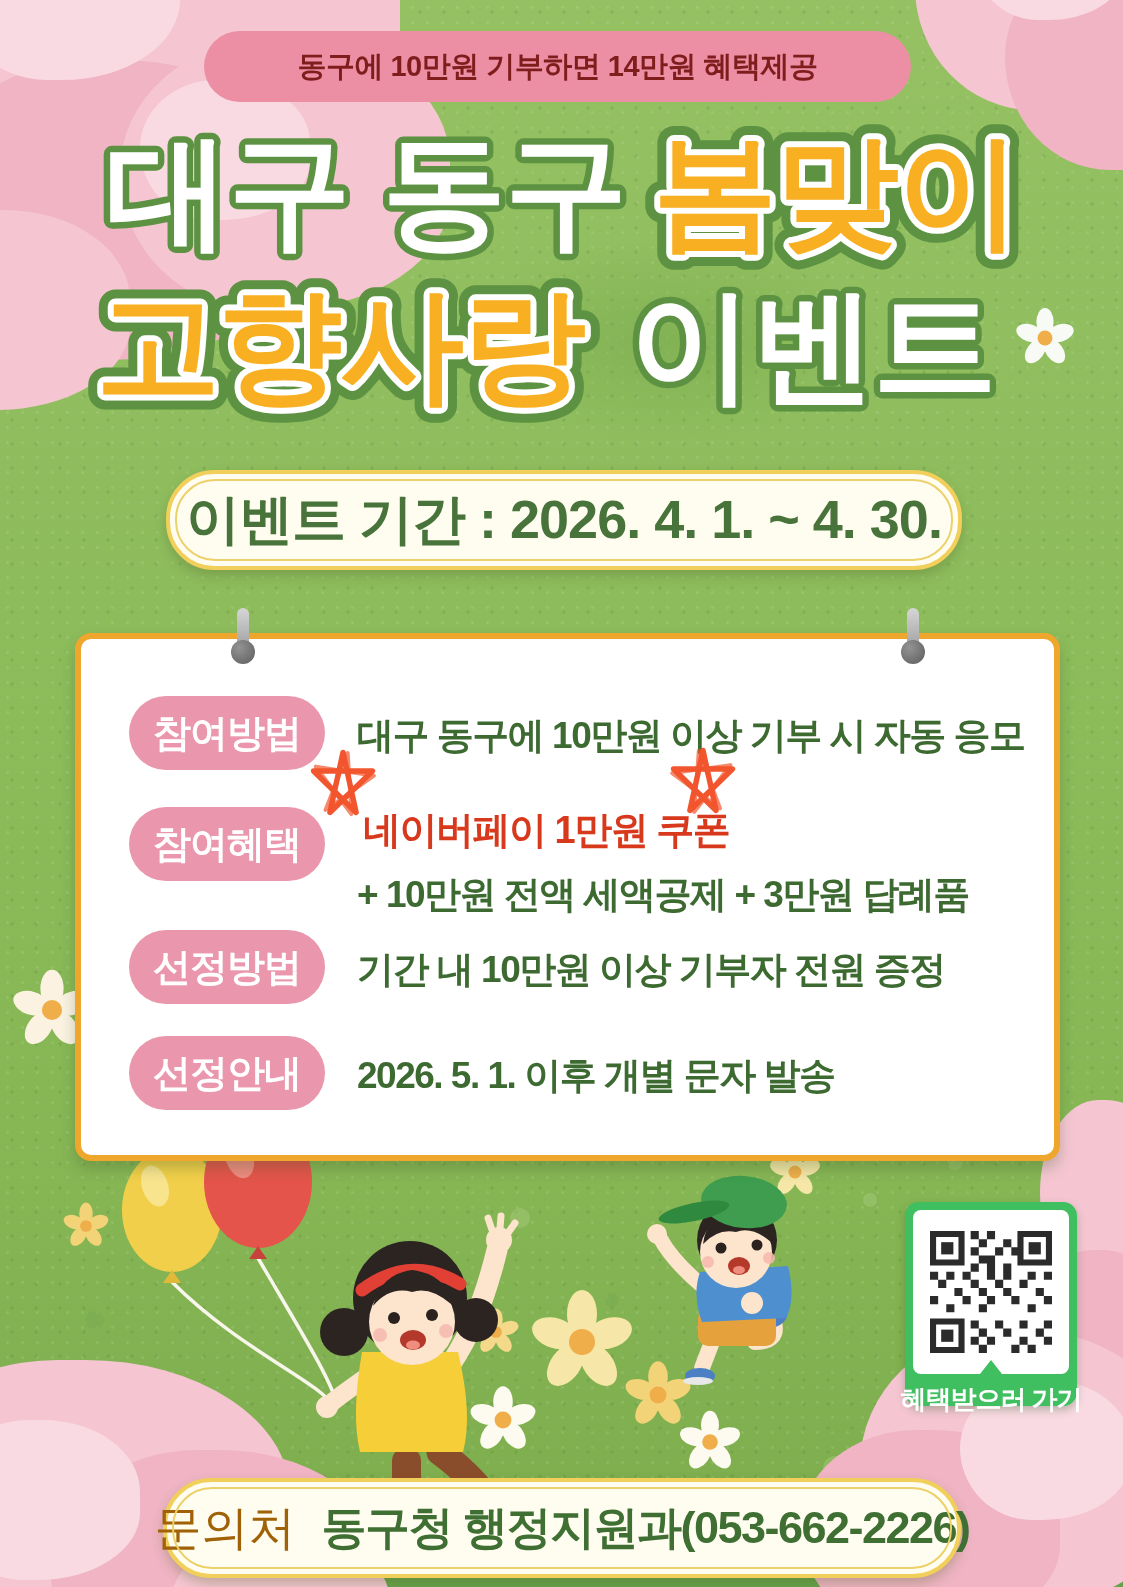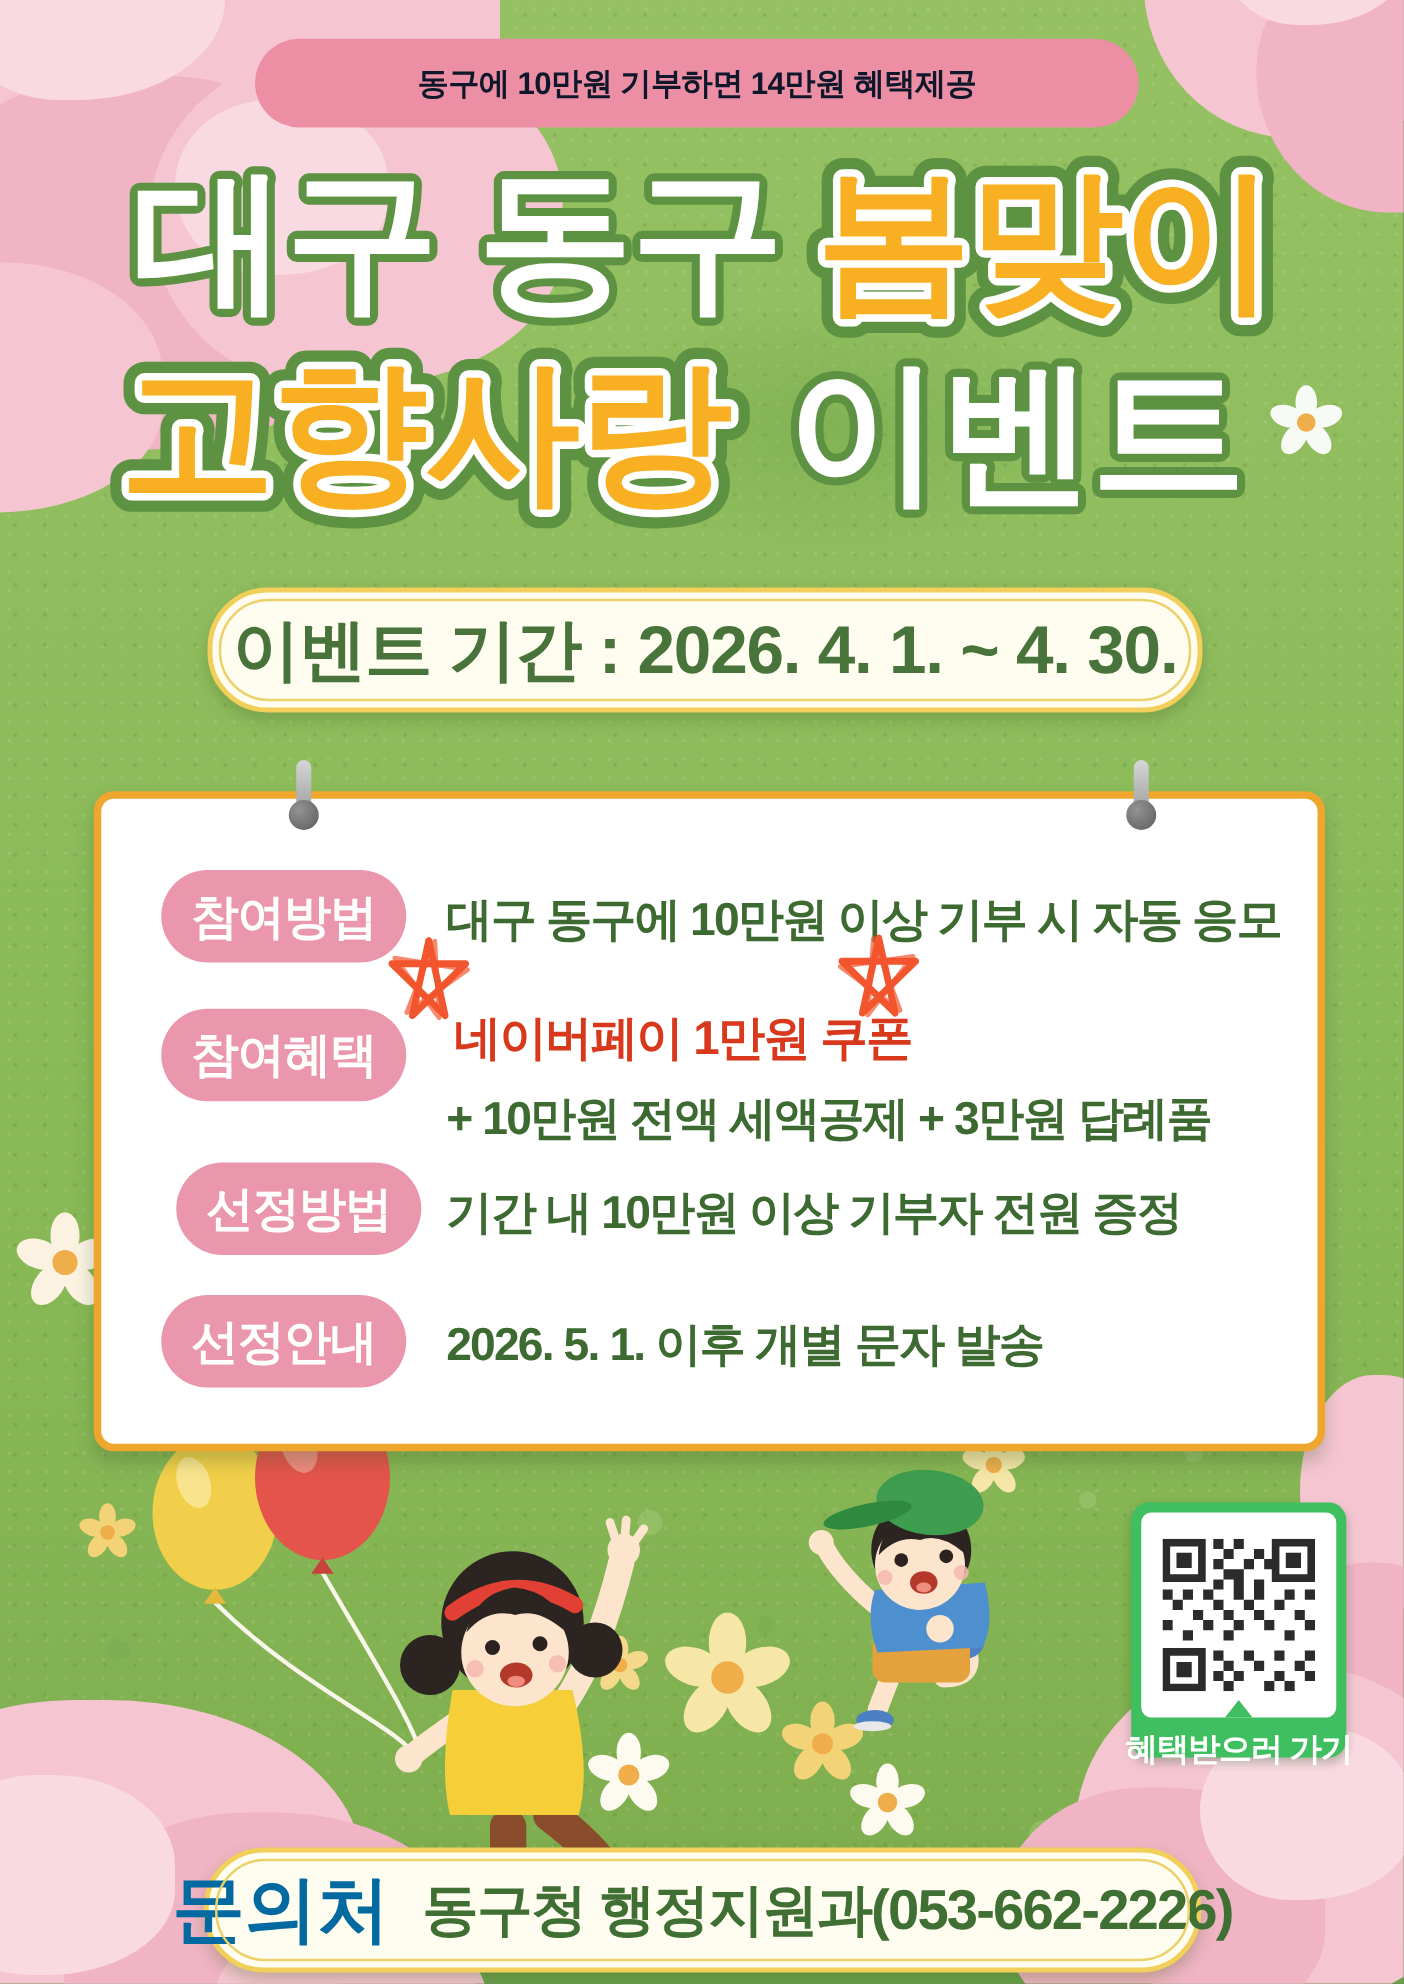--- a/index.html
+++ b/index.html
@@ -17,36 +17,36 @@
   .blossom.low{z-index:15;}
   .bb{position:absolute;background:#f5c6d2;border-radius:48% 52% 55% 45%/52% 48% 45% 55%;}
   .bb.lt{background:#f9dae2;}
   .bb.dk{background:#f0b4c4;}
   
   .title-bush{position:absolute;left:380px;top:200px;width:580px;height:280px;z-index:4;
     background:radial-gradient(closest-side,#6fa346,transparent 72%);opacity:.45;}
   
   .badge{position:absolute;left:204px;top:31px;width:707px;height:71px;z-index:20;
     background:#ec8fa4;border-radius:36px;display:flex;align-items:center;justify-content:center;
-    color:#0f172a;font-size:25px;font-weight:700;letter-spacing:-0.5px;white-space:nowrap;}
+    color:#7f1d1d;font-size:29px;font-weight:700;letter-spacing:-0.5px;white-space:nowrap;}
   
   .title-svg{position:absolute;left:0;top:112px;z-index:20;}
   .title-svg text{font-family:"Liberation Sans","DejaVu Sans",sans-serif;font-weight:700;
     font-size:124px;text-anchor:middle;letter-spacing:-2px;}
   .t-white{fill:#ffffff;stroke:#5d9242;stroke-width:13;paint-order:stroke;stroke-linejoin:round;}
   .t-yellow-back{fill:none;stroke:#5d9242;stroke-width:30;stroke-linejoin:round;}
   .t-yellow{fill:#f8b022;stroke:#ffffff;stroke-width:12;paint-order:stroke;stroke-linejoin:round;}
   
   .banner{position:absolute;background:#fffdf0;border:4px solid #f1cf5a;border-radius:48px;
     box-shadow:0 6px 12px rgba(75,100,40,.30);display:flex;align-items:center;justify-content:center;z-index:20;}
   .banner .inner-line{position:absolute;inset:5px;border:2px solid #ecd06a;border-radius:40px;pointer-events:none;}
   .period-banner{left:166px;top:470px;width:788px;height:92px;}
   .period-banner .txt{color:#48743b;font-size:54px;font-weight:700;letter-spacing:-1px;white-space:nowrap;}
   .contact-banner{left:163px;top:1478px;width:790px;height:92px;z-index:50;gap:26px;}
-  .contact-banner .lbl{color:#0369a1;font-size:58px;font-weight:700;white-space:nowrap;}
+  .contact-banner .lbl{color:#a16207;font-size:47px;font-weight:400;white-space:nowrap;}
   .contact-banner .txt{color:#3f6f33;font-size:45px;font-weight:700;letter-spacing:-1.5px;white-space:nowrap;}
   
   .card{position:absolute;left:75px;top:633px;width:973px;height:516px;z-index:30;
     background:#ffffff;border:6px solid #efa62d;border-radius:16px;
     box-shadow:0 8px 14px rgba(60,90,40,.28);}
   .pin-stem{position:absolute;width:12px;height:44px;border-radius:6px;z-index:35;
     background:linear-gradient(#d6d6d6,#9c9c9c);}
   .pin-head{position:absolute;width:24px;height:24px;border-radius:50%;z-index:36;
     background:radial-gradient(circle at 35% 32%,#939393,#5c5c5c);}
   .row-label{position:absolute;width:196px;height:74px;border-radius:38px;background:#ea97ad;
@@ -164,21 +164,21 @@
       <path d="M33,5 L21,60 L60,22 L6,22 L45,60 Z" fill="none" stroke="#f2562e" stroke-width="5" stroke-linejoin="round" stroke-linecap="round"></path>
       <path d="M33,5 L21,60 L60,22 L6,22 L45,60 Z" fill="none" stroke="#f2562e" stroke-width="3.5" stroke-linejoin="round" opacity=".7" transform="rotate(9 33 33)"></path>
     </svg>
     <svg class="star" style="left:586px;top:106px;" viewBox="0 0 66 66">
       <path d="M33,5 L21,60 L60,22 L6,22 L45,60 Z" fill="none" stroke="#f2562e" stroke-width="5" stroke-linejoin="round" stroke-linecap="round"></path>
       <path d="M33,5 L21,60 L60,22 L6,22 L45,60 Z" fill="none" stroke="#f2562e" stroke-width="3.5" stroke-linejoin="round" opacity=".7" transform="rotate(-8 33 33)"></path>
     </svg>
     <div class="row-text red" style="left:282px;top:166px;">네이버페이 1만원 쿠폰</div>
     <div class="row-text" style="left:276px;top:231px;">+ 10만원 전액 세액공제 + 3만원 답례품</div>
 
-    <div class="row-label" style="left:60px;top:291px;">
+    <div class="row-label" style="left:48px;top:291px;">
       <span>선정방법</span>
     </div>
     <div class="row-text" style="left:276px;top:306px;">기간 내 10만원 이상 기부자 전원 증정</div>
 
     <div class="row-label" style="left:48px;top:397px;">
       <span>선정안내</span>
     </div>
     <div class="row-text" style="left:276px;top:412px;">2026. 5. 1. 이후 개별 문자 발송</div>
   </div>
 

